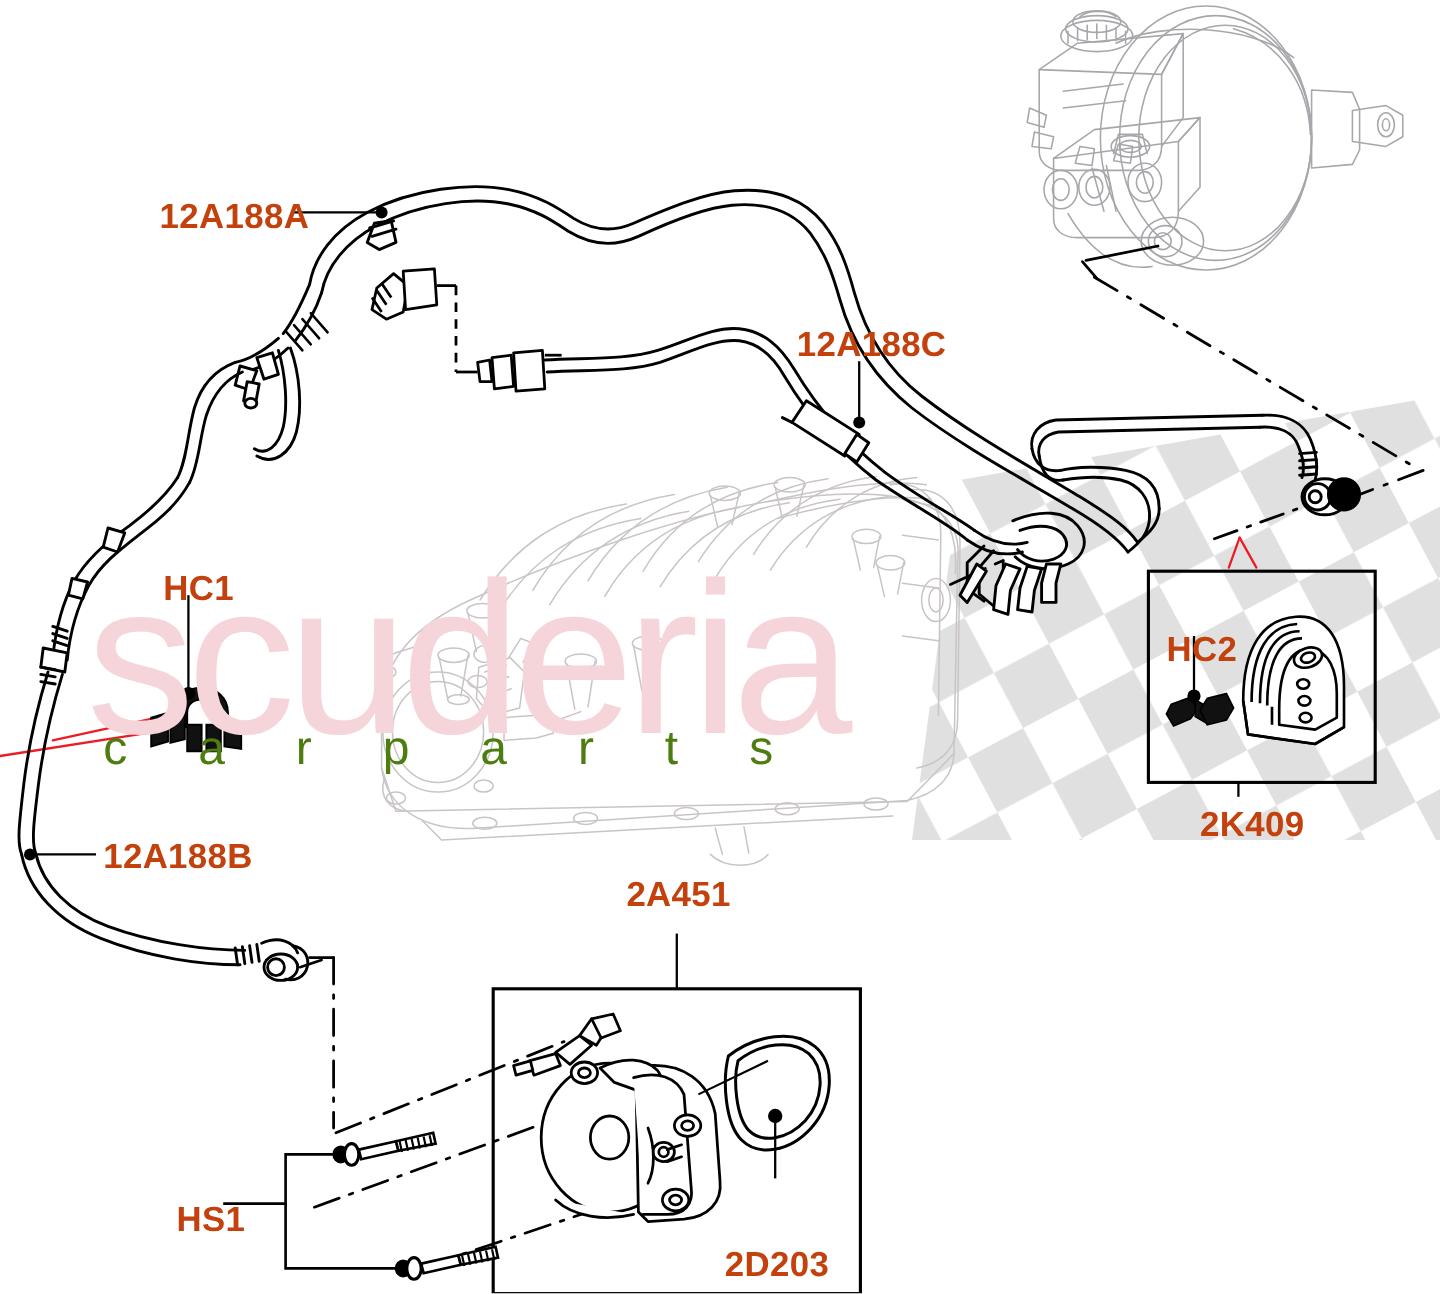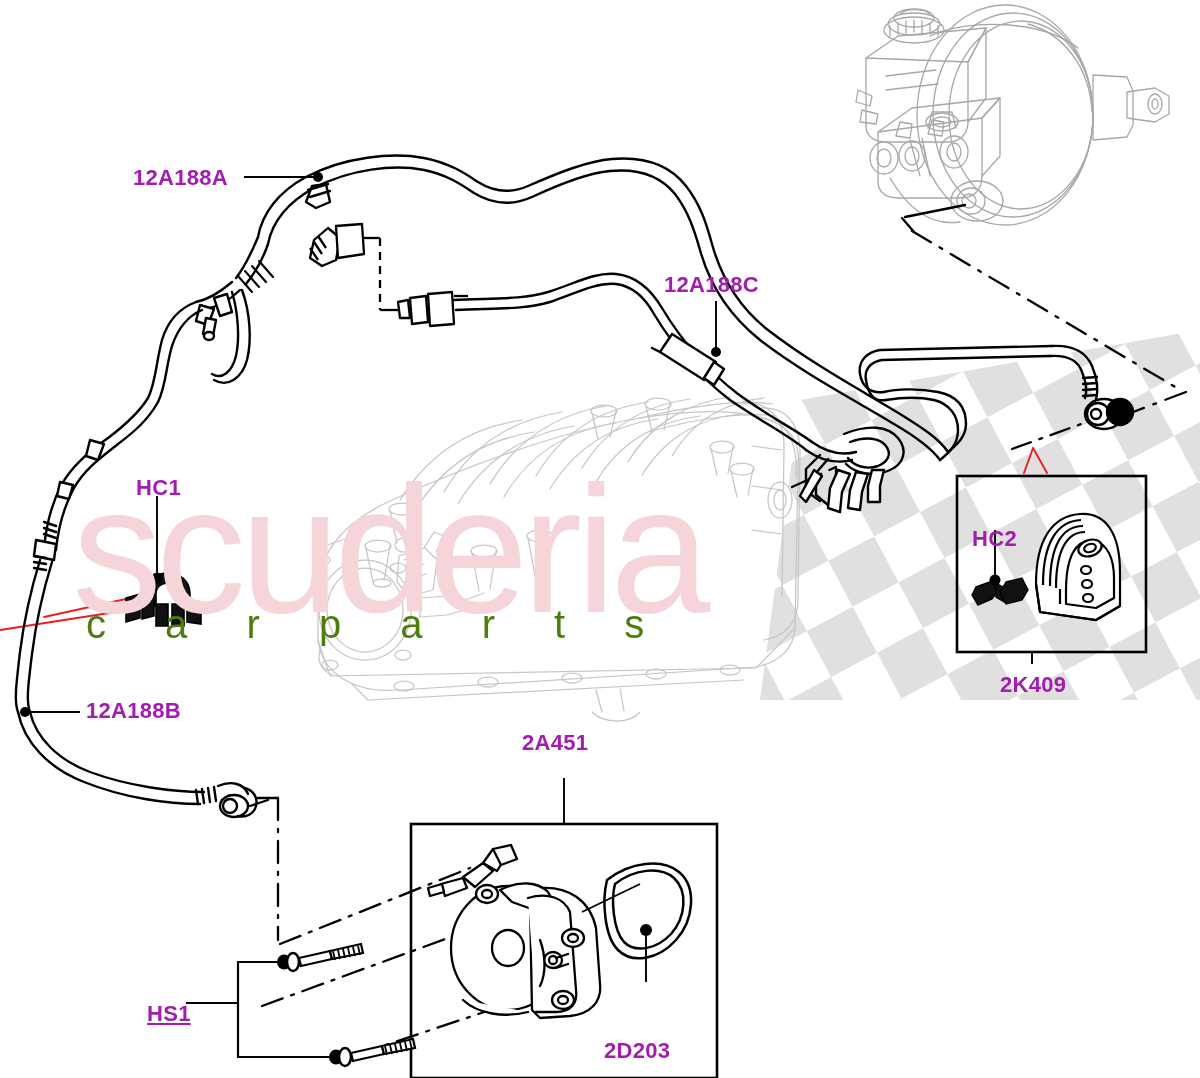--- a/index.html
+++ b/index.html
@@ -17,22 +17,22 @@
   }
   #stage svg{
     position:absolute;
     left:0;top:0;
     width:1200px;
     height:1078px;
     display:block;
   }
   .lbl{
     position:absolute;
-    color:#a21caf;
-    font-size:22px;
+    color:#c2410c;
+    font-size:29px;
     font-weight:700;
     letter-spacing:0.3px;
     white-space:nowrap;
     line-height:1;
     font-family:"Liberation Sans","DejaVu Sans",sans-serif;
   }
 </style>
 </head>
 <body>
 
@@ -538,15 +538,15 @@
   <div class="lbl" style="left:136px;top:477px;">HC1</div>
 
   <div class="lbl" style="left:972px;top:528px;">HC2</div>
 
   <div class="lbl" style="left:1000px;top:674px;">2K409</div>
 
   <div class="lbl" style="left:522px;top:732px;">2A451</div>
 
   <div class="lbl" style="left:604px;top:994px;margin-top:46px;">2D203</div>
 
-  <div class="lbl" style="left:147px;top:1003px;text-decoration:underline;">HS1</div>
+  <div class="lbl" style="left:147px;top:1003px;">HS1</div>
 
 </div>
 
 </body></html>

